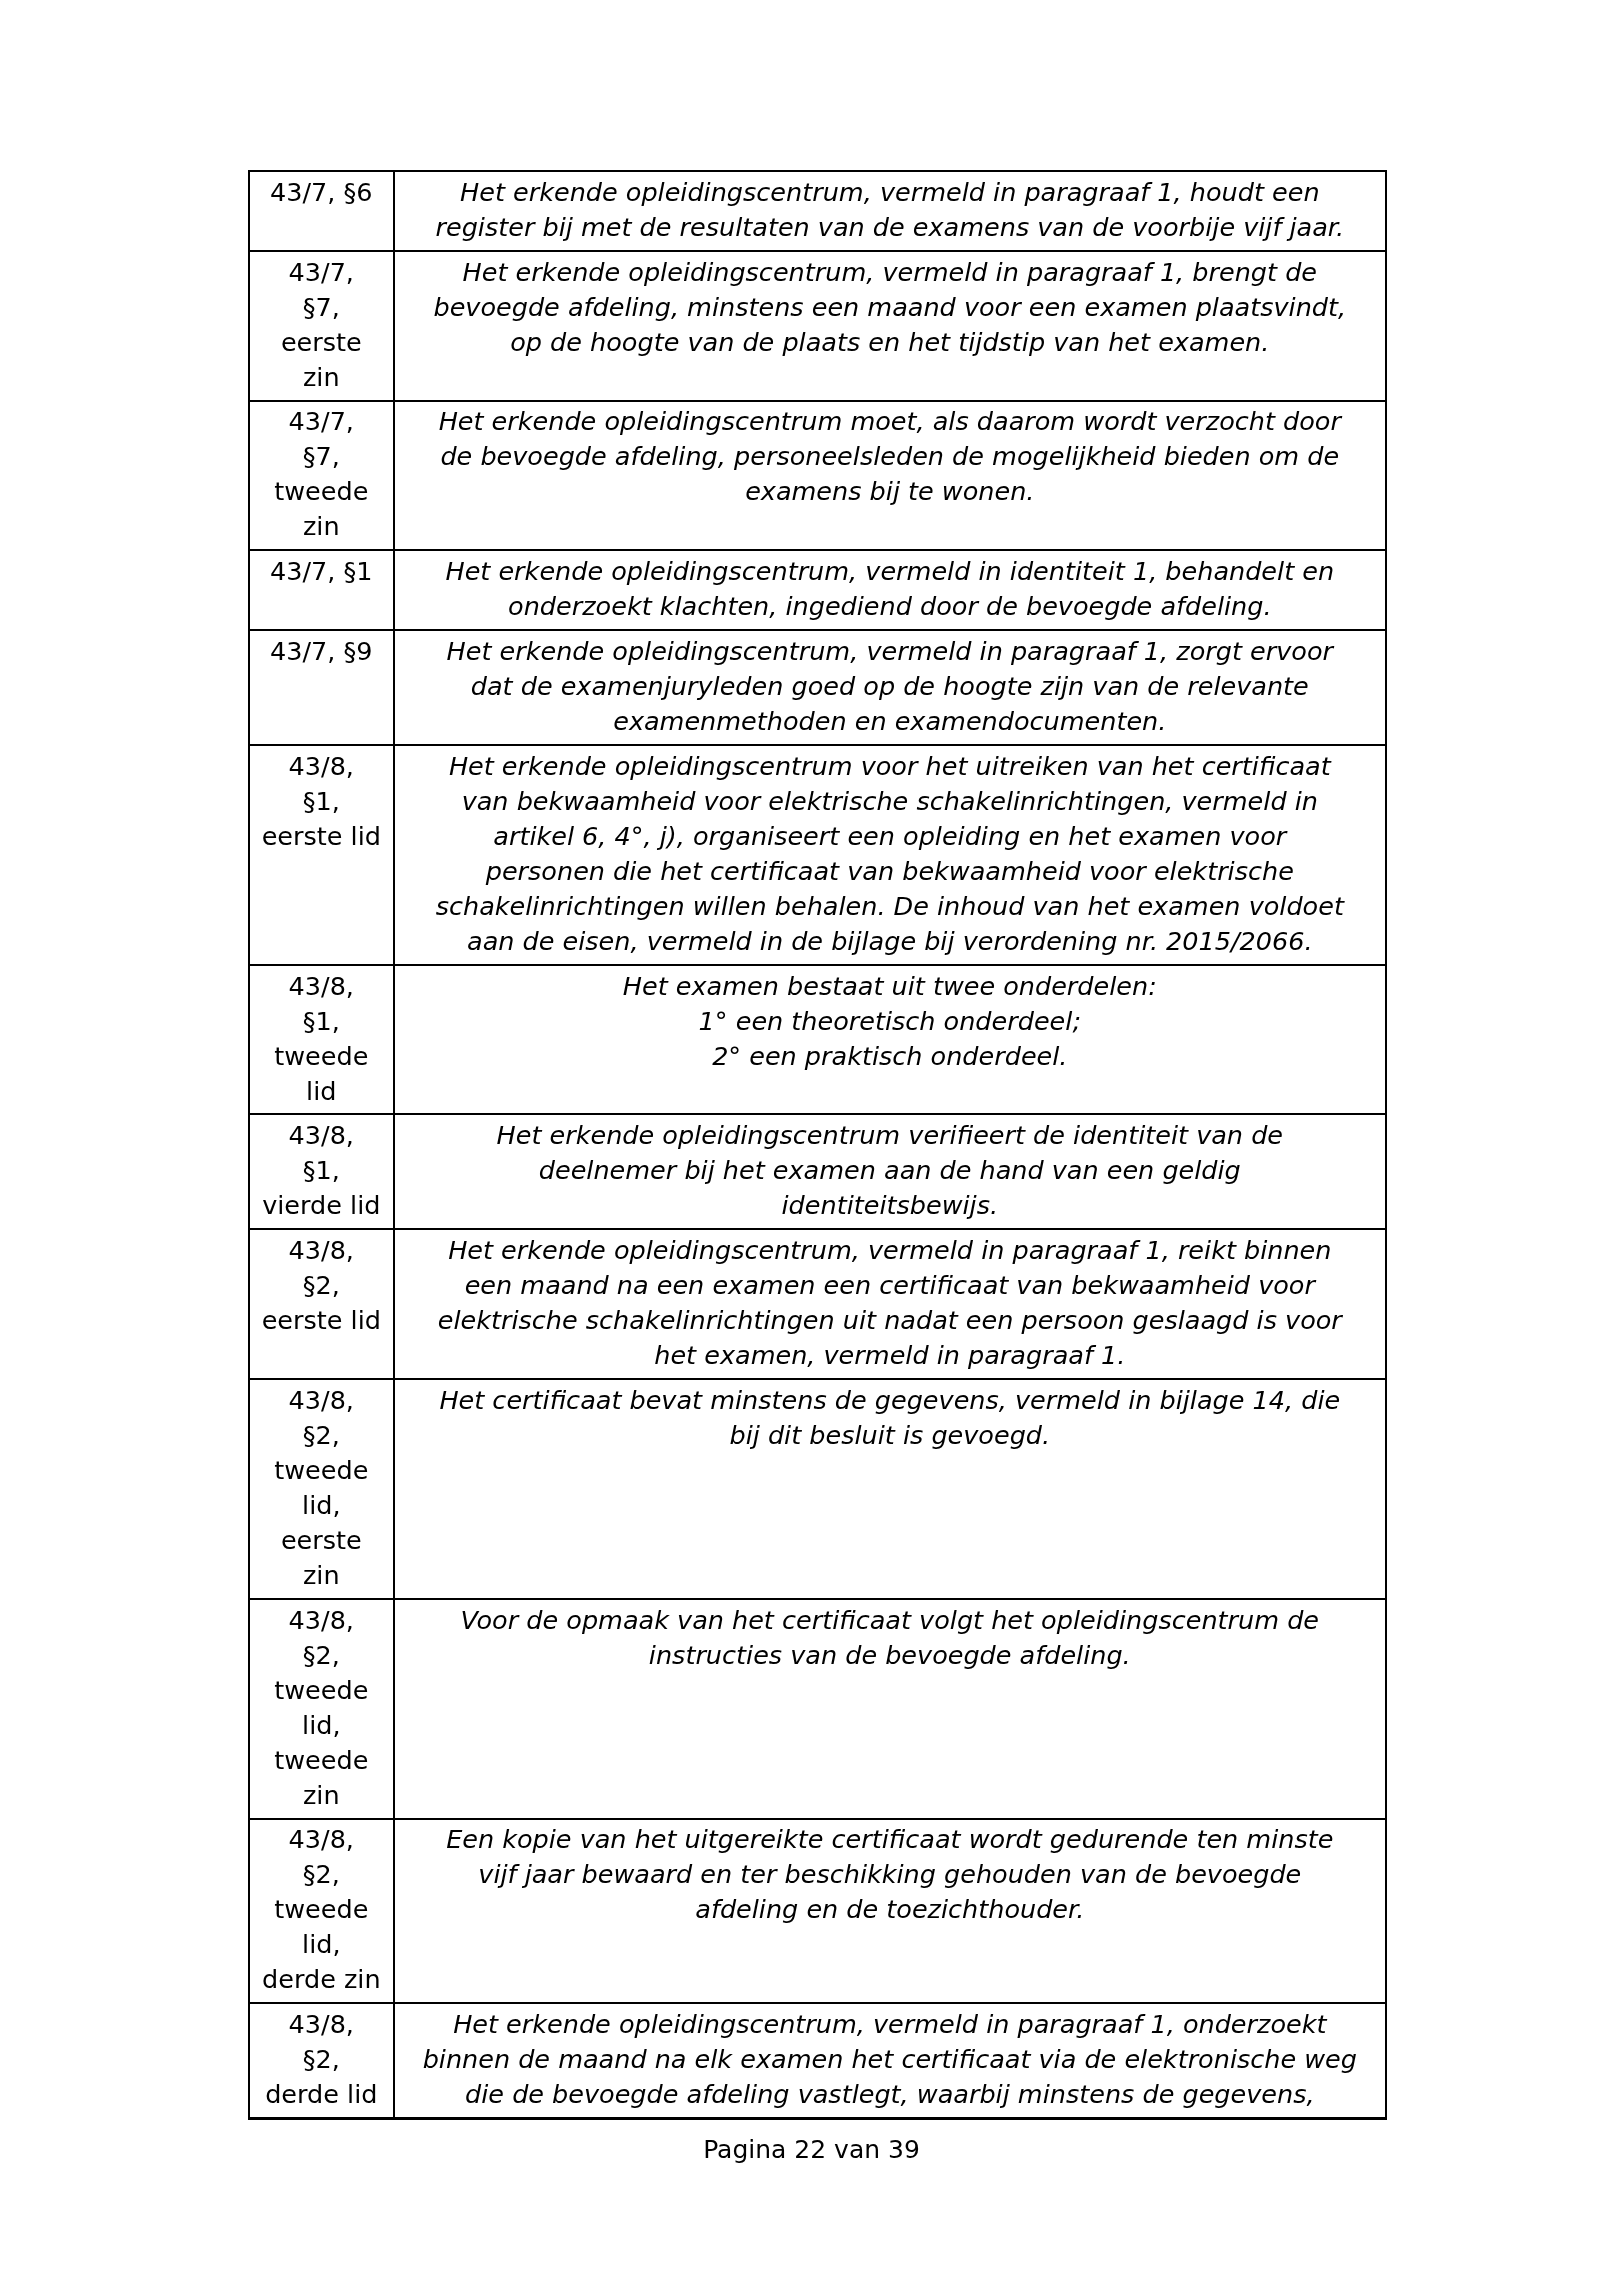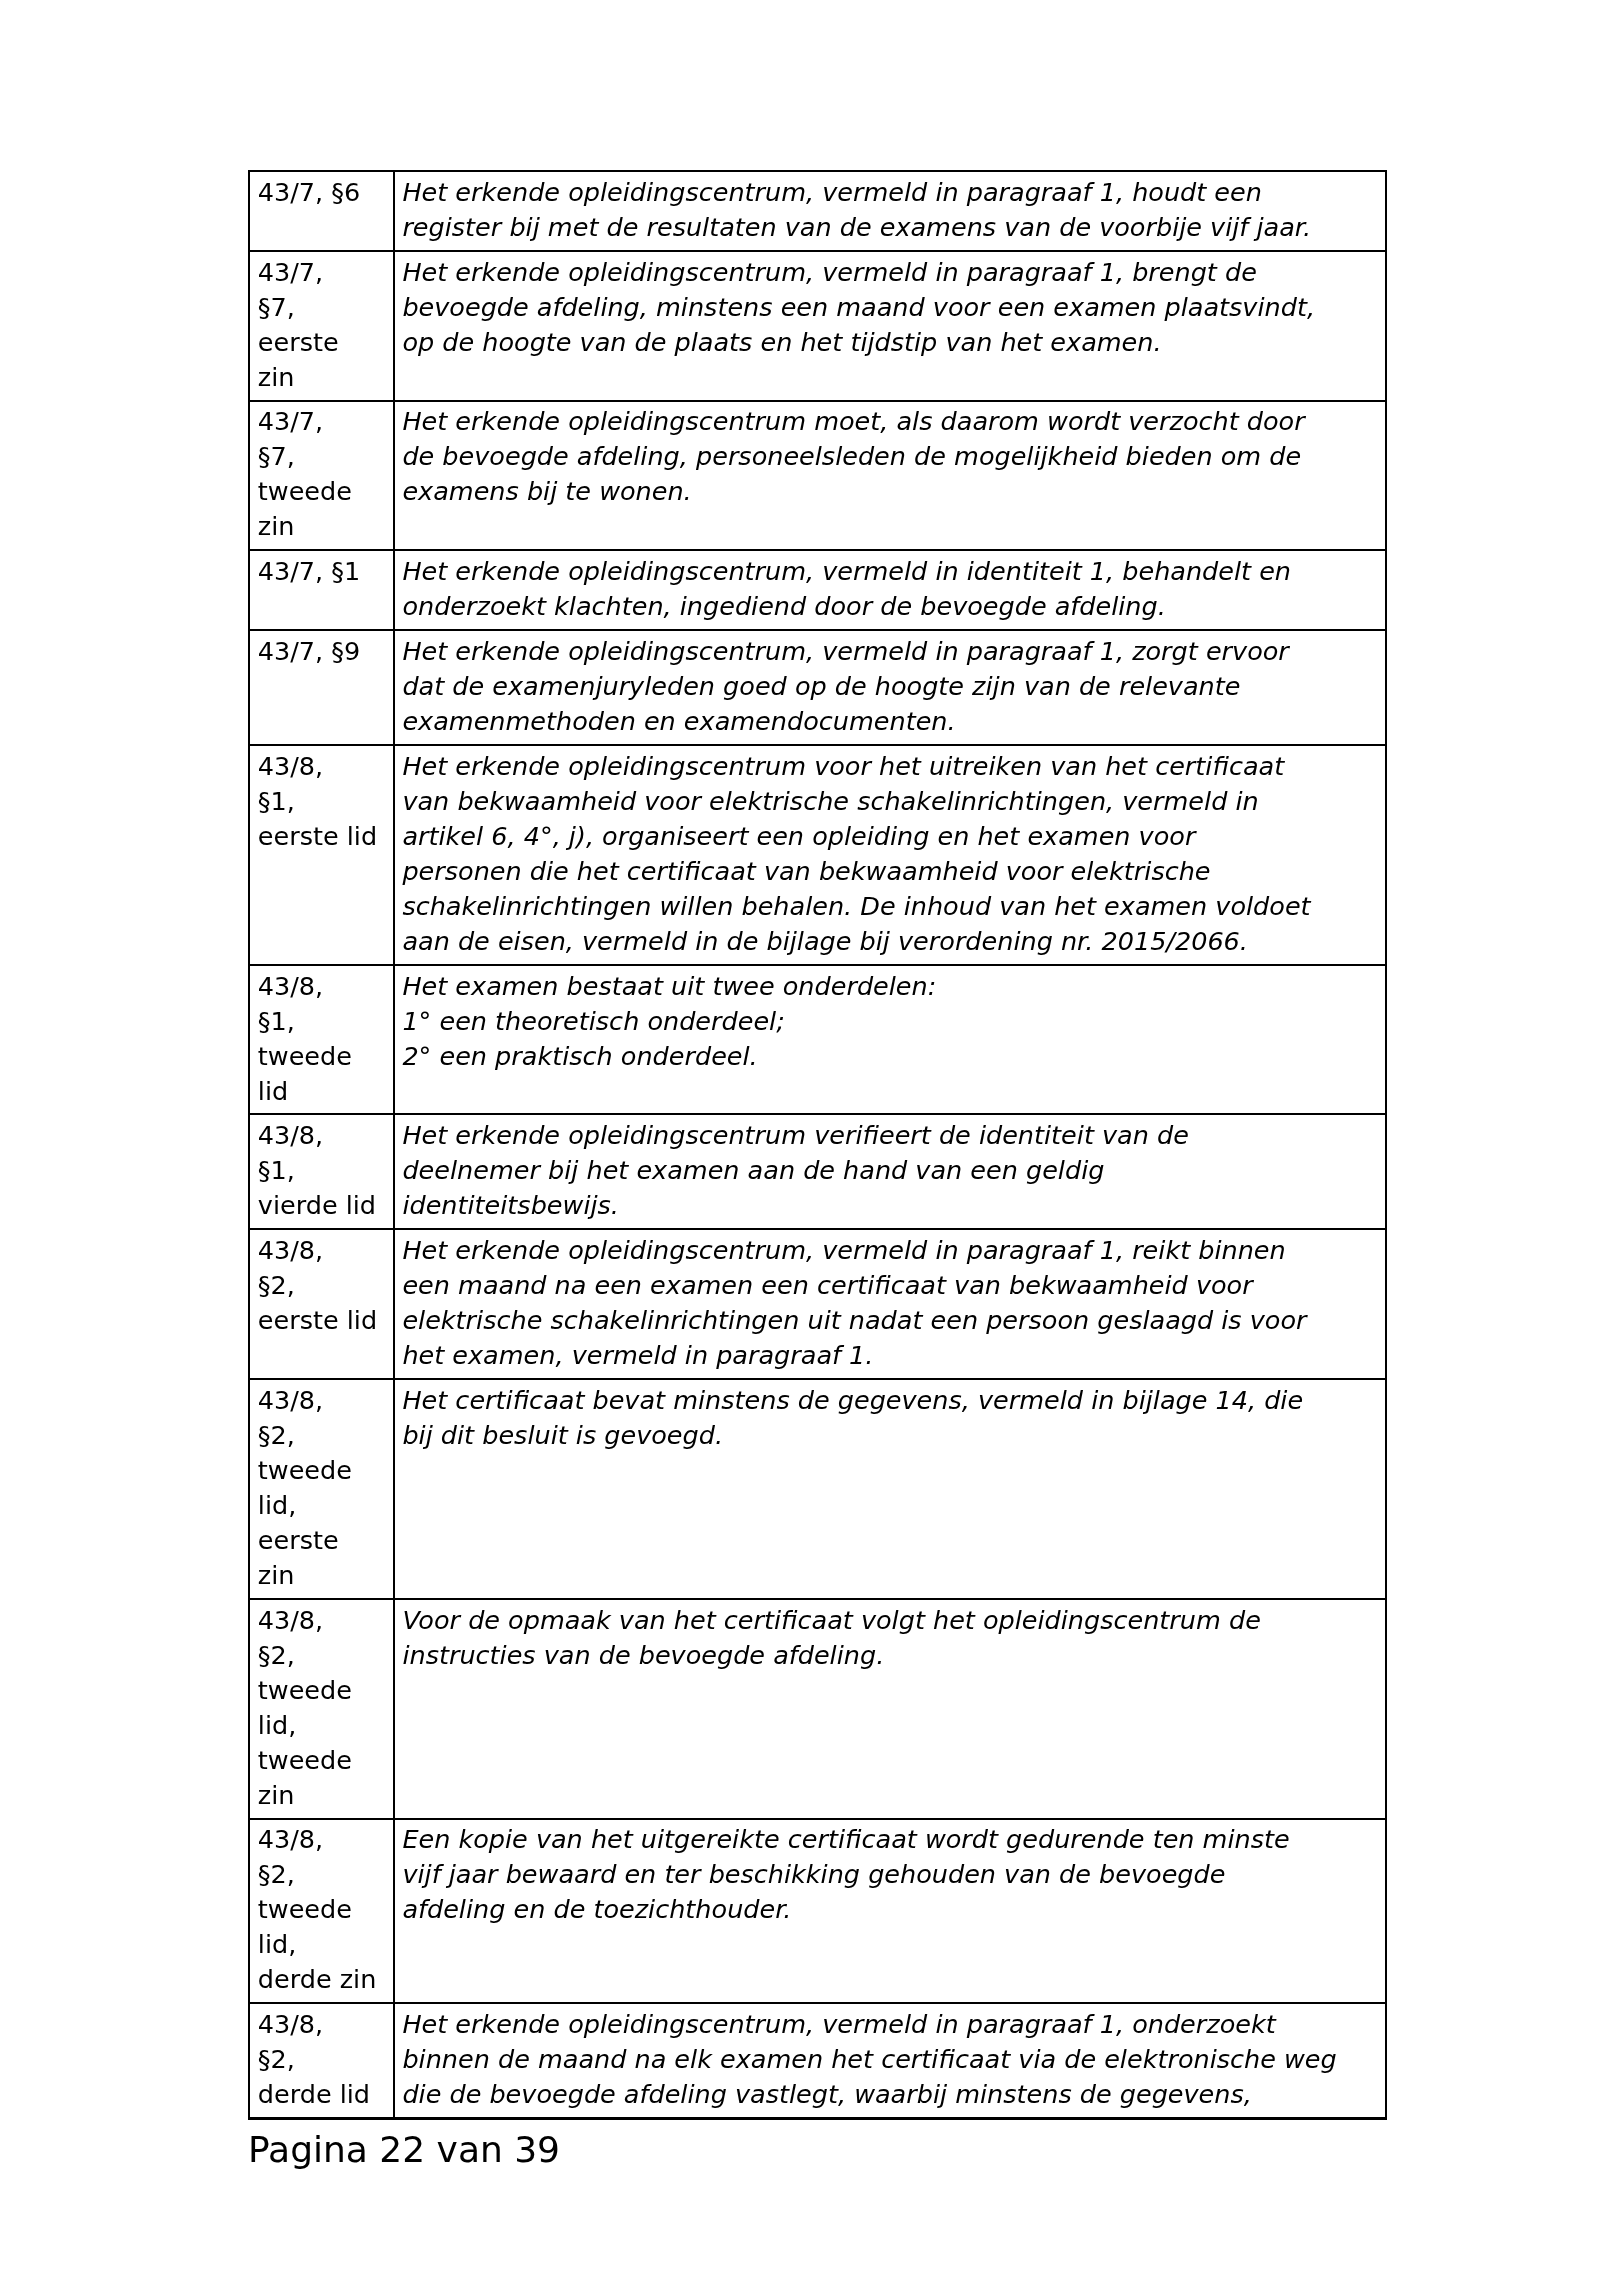--- a/index.html
+++ b/index.html
@@ -26,39 +26,40 @@
     border: 2.9px solid #000000;
   }
   table.doc-table td {
     border: 2px solid #000000;
     vertical-align: top;
     font-size: 25.5px;
     line-height: 35px;
     padding: 2.9px 7.8px 4.9px 7.8px;
     white-space: pre-line;
     overflow: hidden;
+    text-align: center;
   }
   table.doc-table tr:last-child td {
     border-bottom: 3.9px solid #000000;
   }
   td.ref-cell {
     width: 127px;
     white-space: pre;
   }
   td.text-cell {
     width: auto;
     font-style: italic;
   }
   .page-footer {
     position: absolute;
     top: 2133px;
     left: 248px;
     width: 1127px;
-    text-align: left;
-    font-size: 36px;
+    text-align: center;
+    font-size: 25px;
     line-height: 33px;
   }
 </style>
 </head>
 <body>
 
 <div class="page">
 
   <table class="doc-table">
     <tbody>

